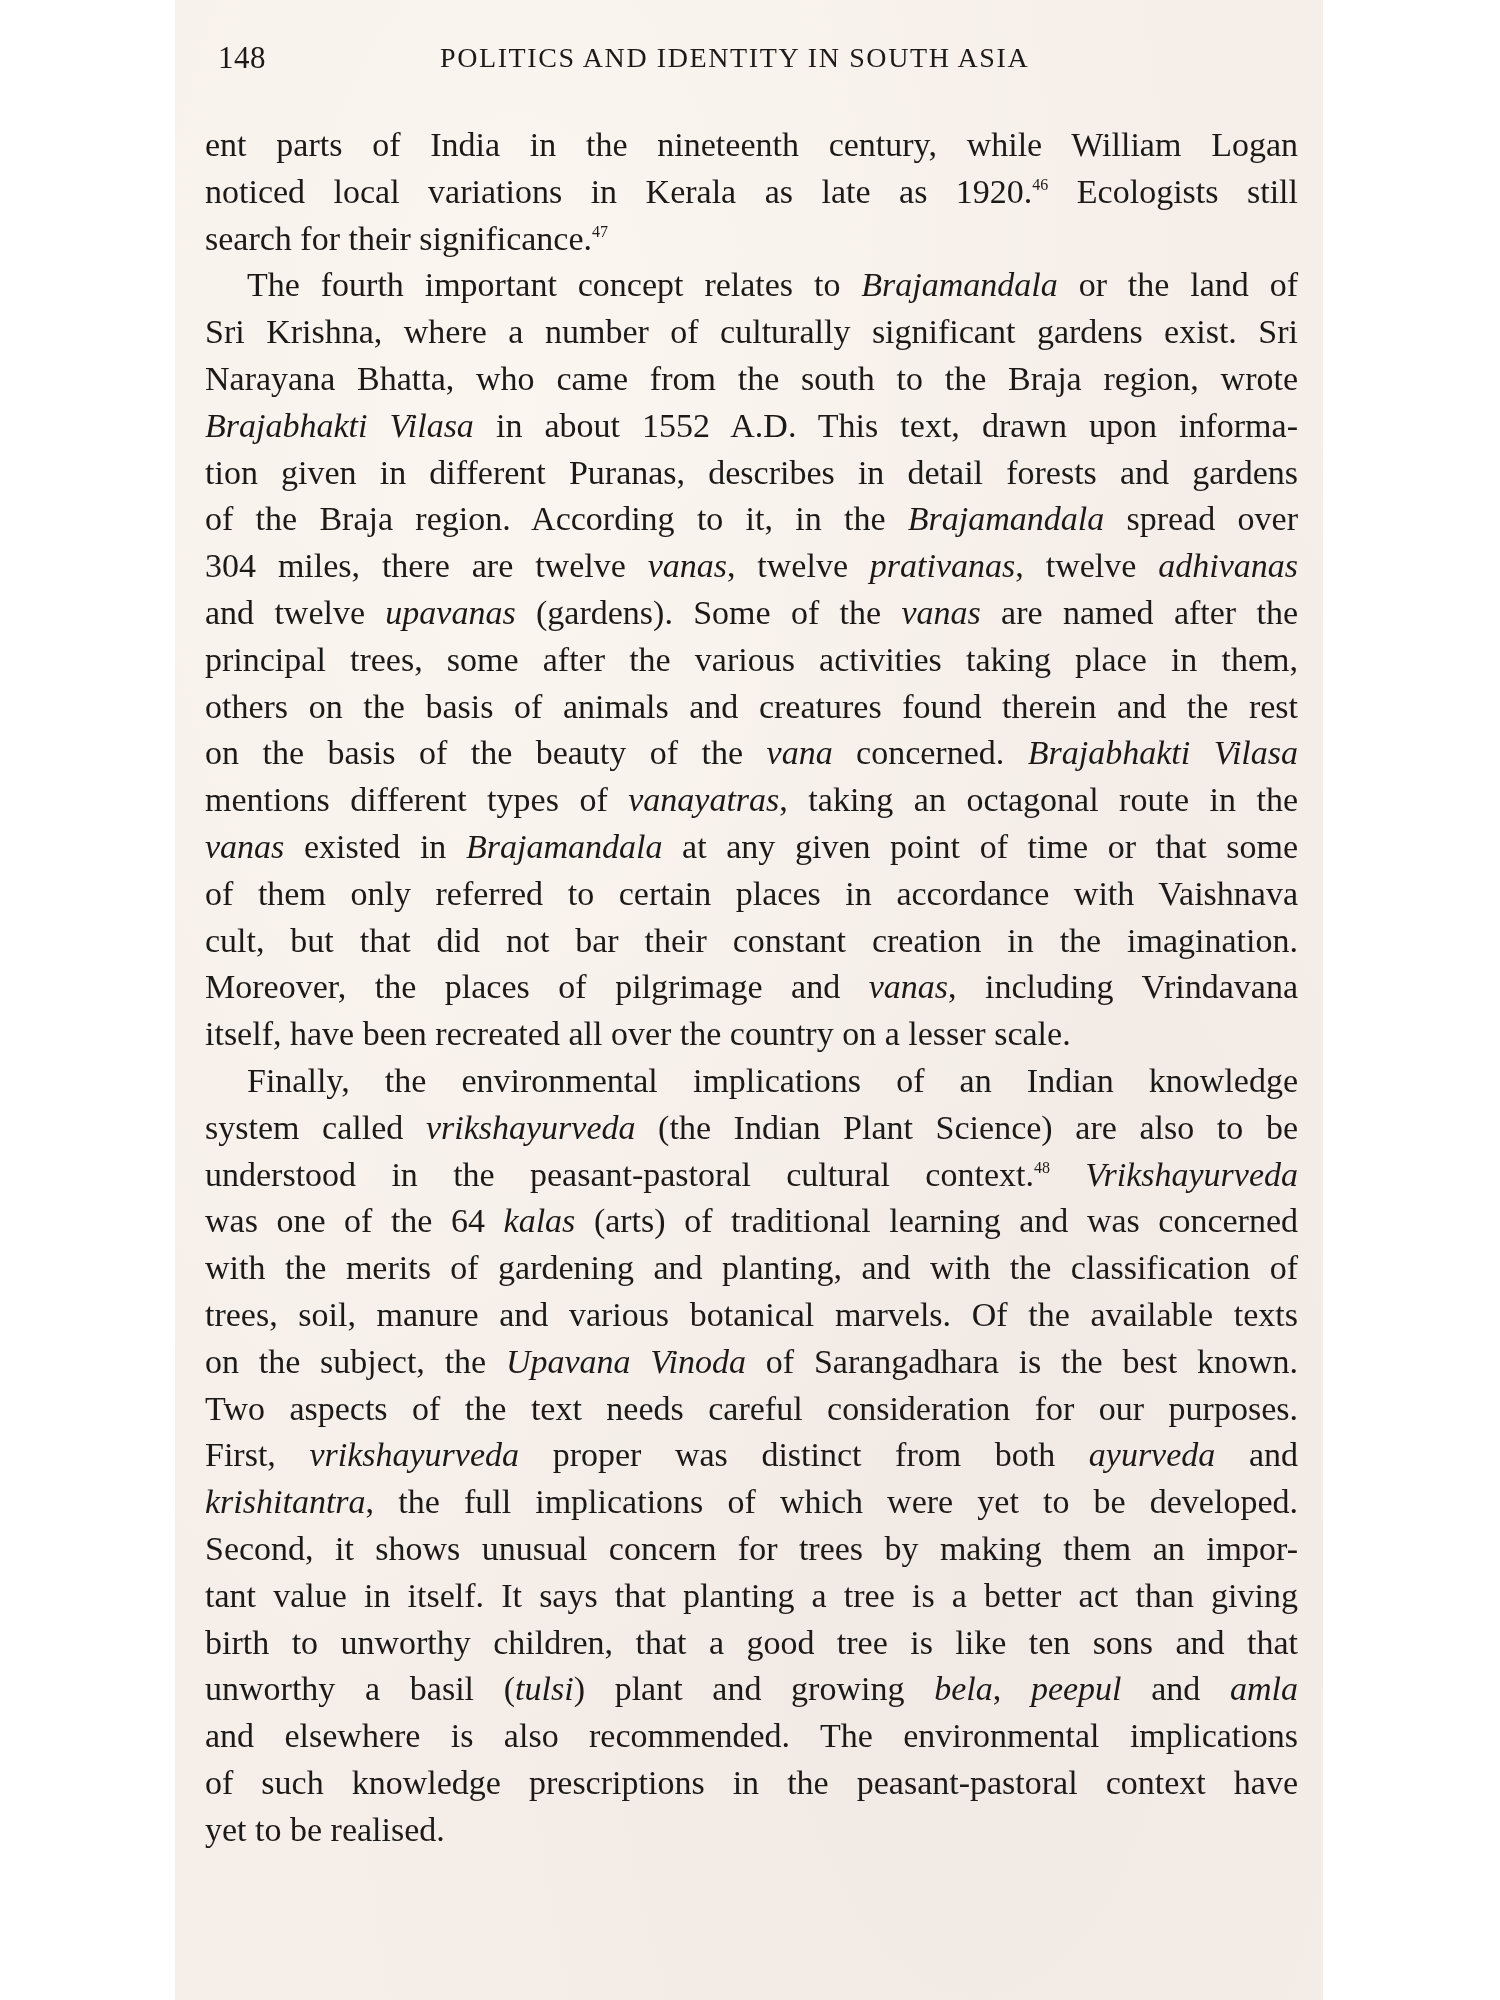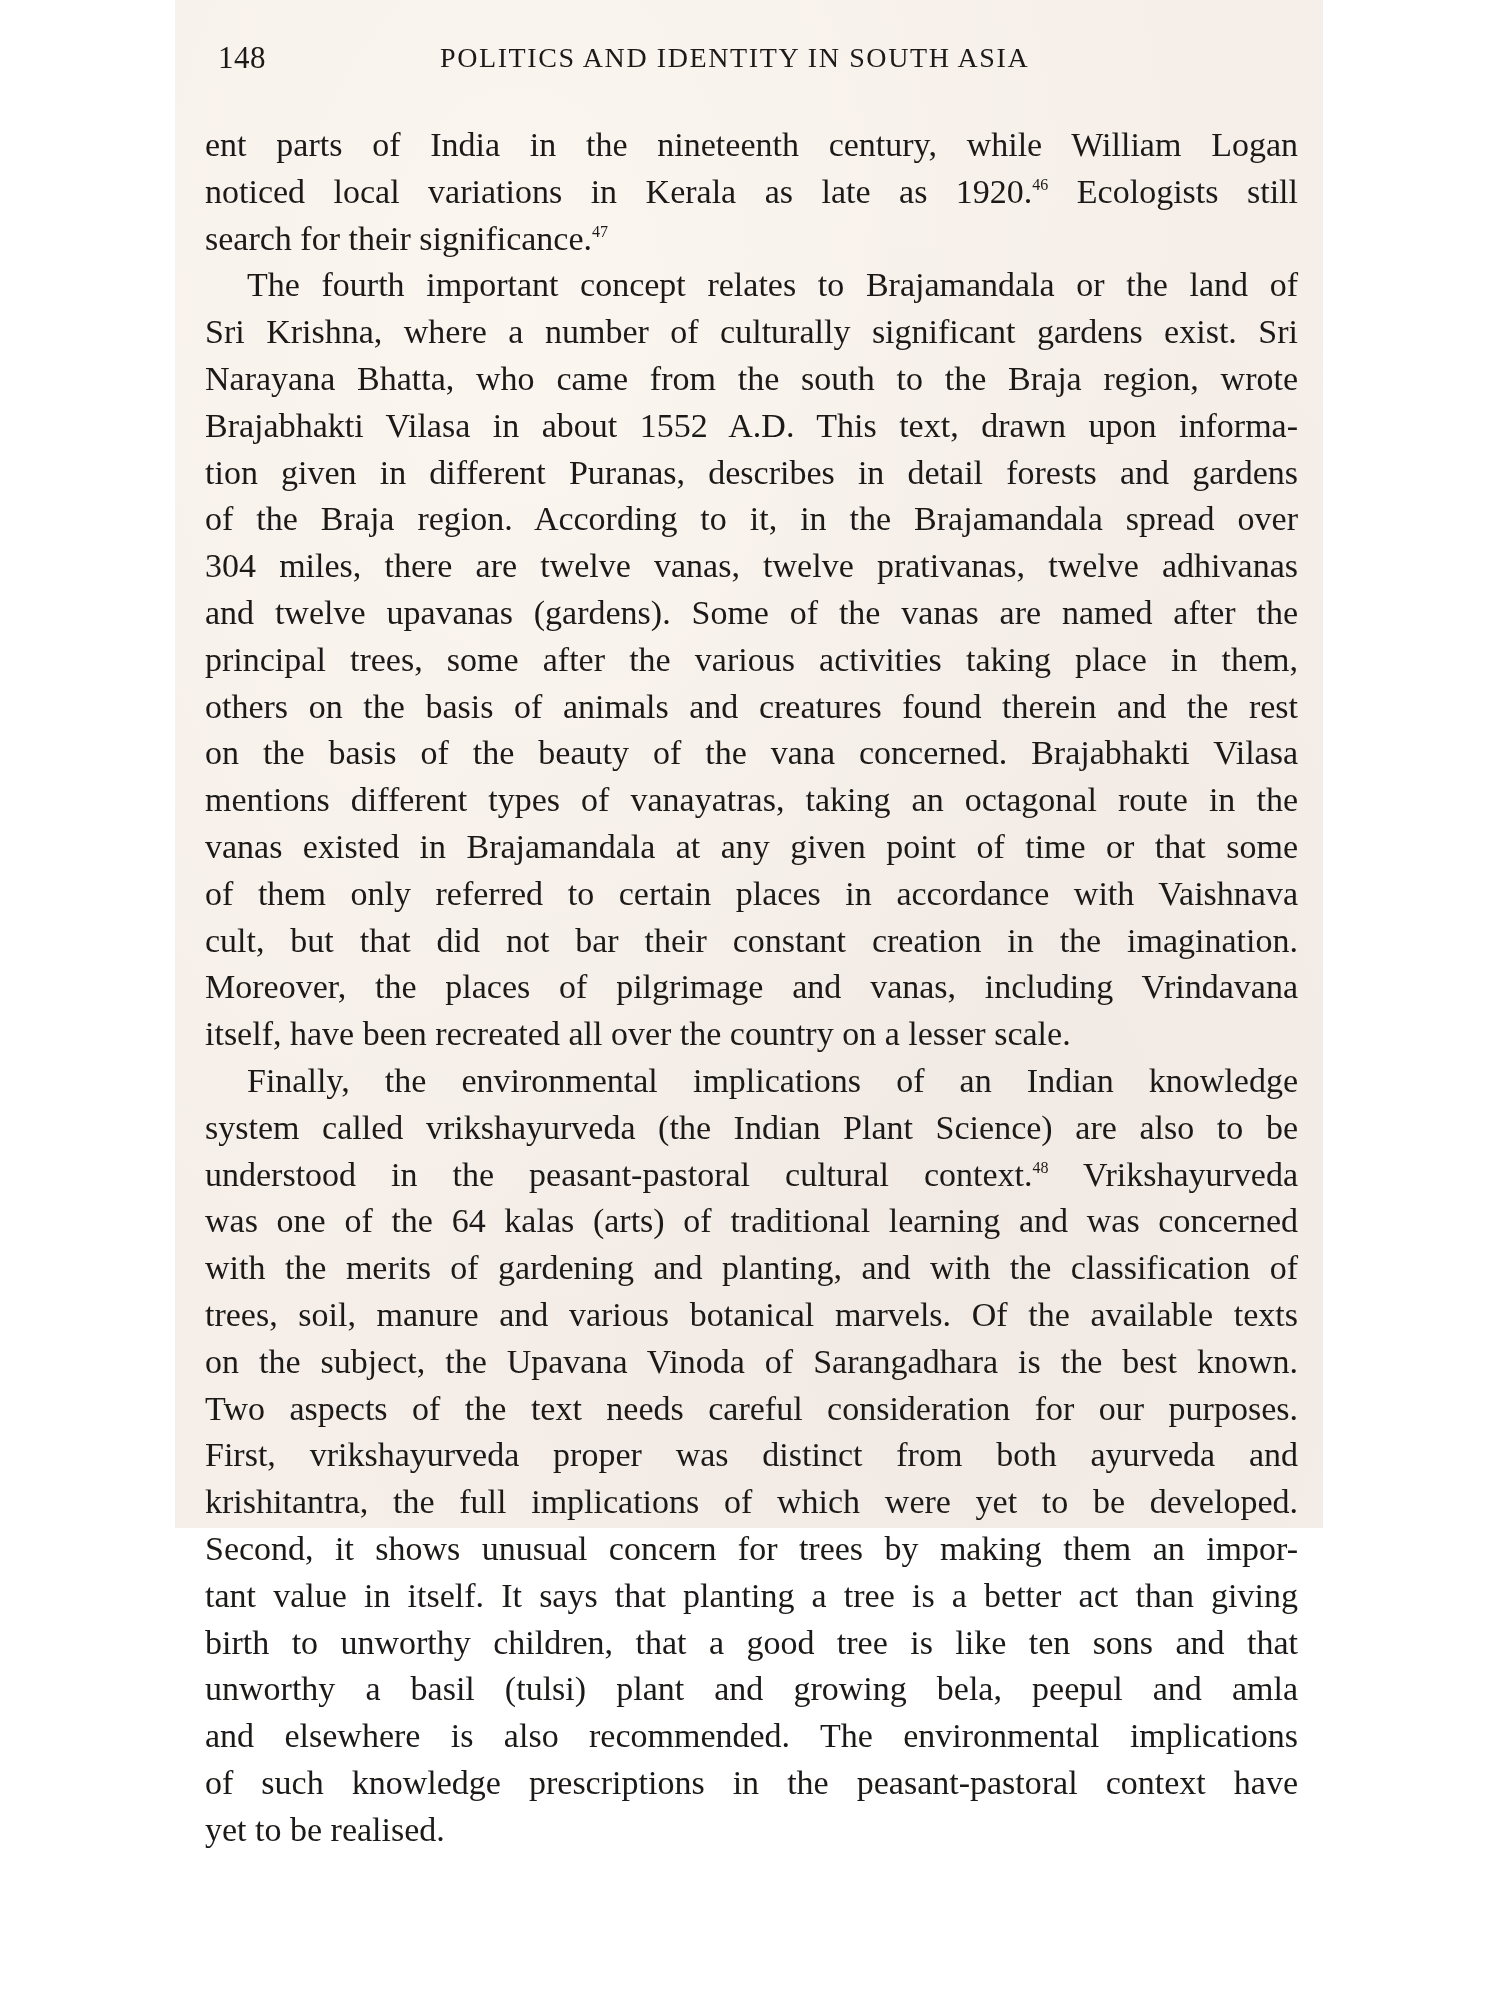--- a/index.html
+++ b/index.html
@@ -11,21 +11,21 @@
       width: 1500px;
       height: 2000px;
       position: relative;
       overflow: hidden;
     }
     .page {
       position: absolute;
       left: 175px;
       top: 0;
       width: 1148px;
-      height: 1528px;
+      height: 2000px;
       background: #f6efe9;
       background-image:
         radial-gradient(ellipse at 30% 20%, rgba(255,250,245,0.6), rgba(0,0,0,0) 60%),
         radial-gradient(ellipse at 70% 80%, rgba(236,228,222,0.5), rgba(0,0,0,0) 60%);
       color: #1c1a18;
       font-family: "Liberation Serif", "DejaVu Serif", serif;
     }
     .running-head {
       position: absolute;
       top: 38px;
@@ -66,20 +66,21 @@
       text-align-last: justify;
       overflow: visible;
     }
     .line.last {
       text-align-last: left;
     }
     .line.indent {
       padding-left: 42px;
     }
     .seg-i {
+      font-style: italic;
     }
     sup.fn {
       font-size: 16px;
       line-height: 0;
       vertical-align: 13px;
       font-style: normal;
     }
   </style>
 </head>
 <body>

